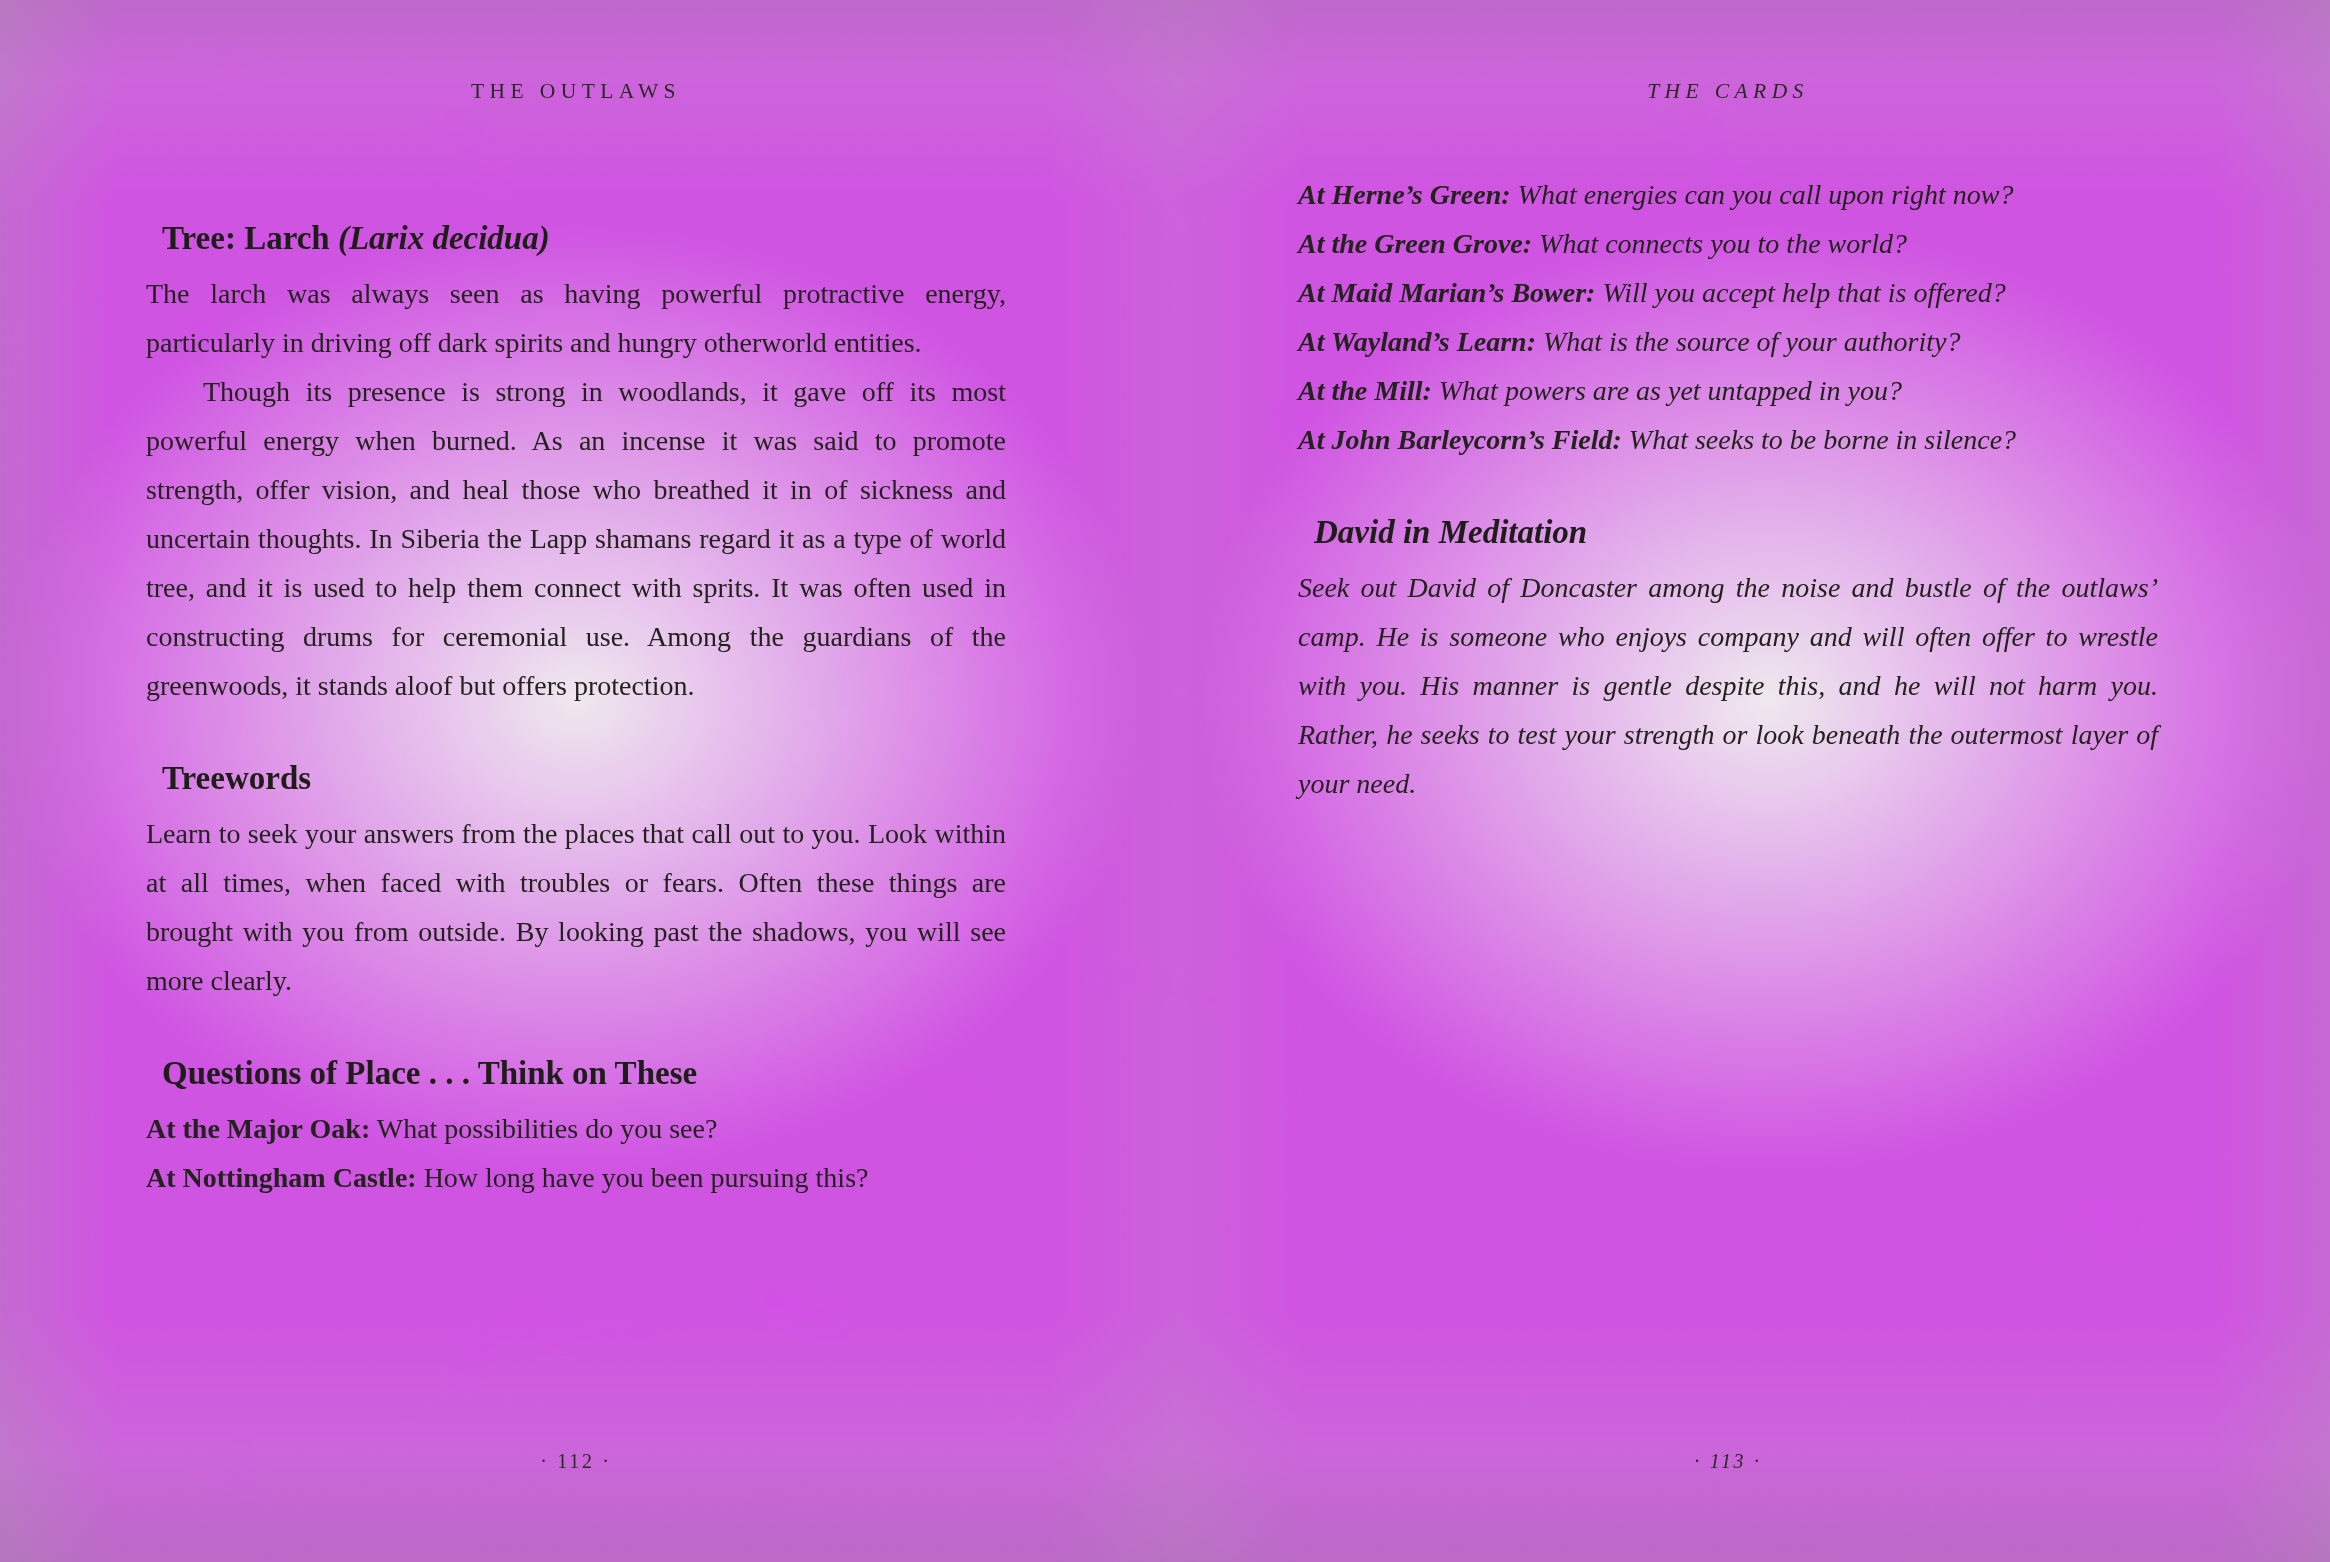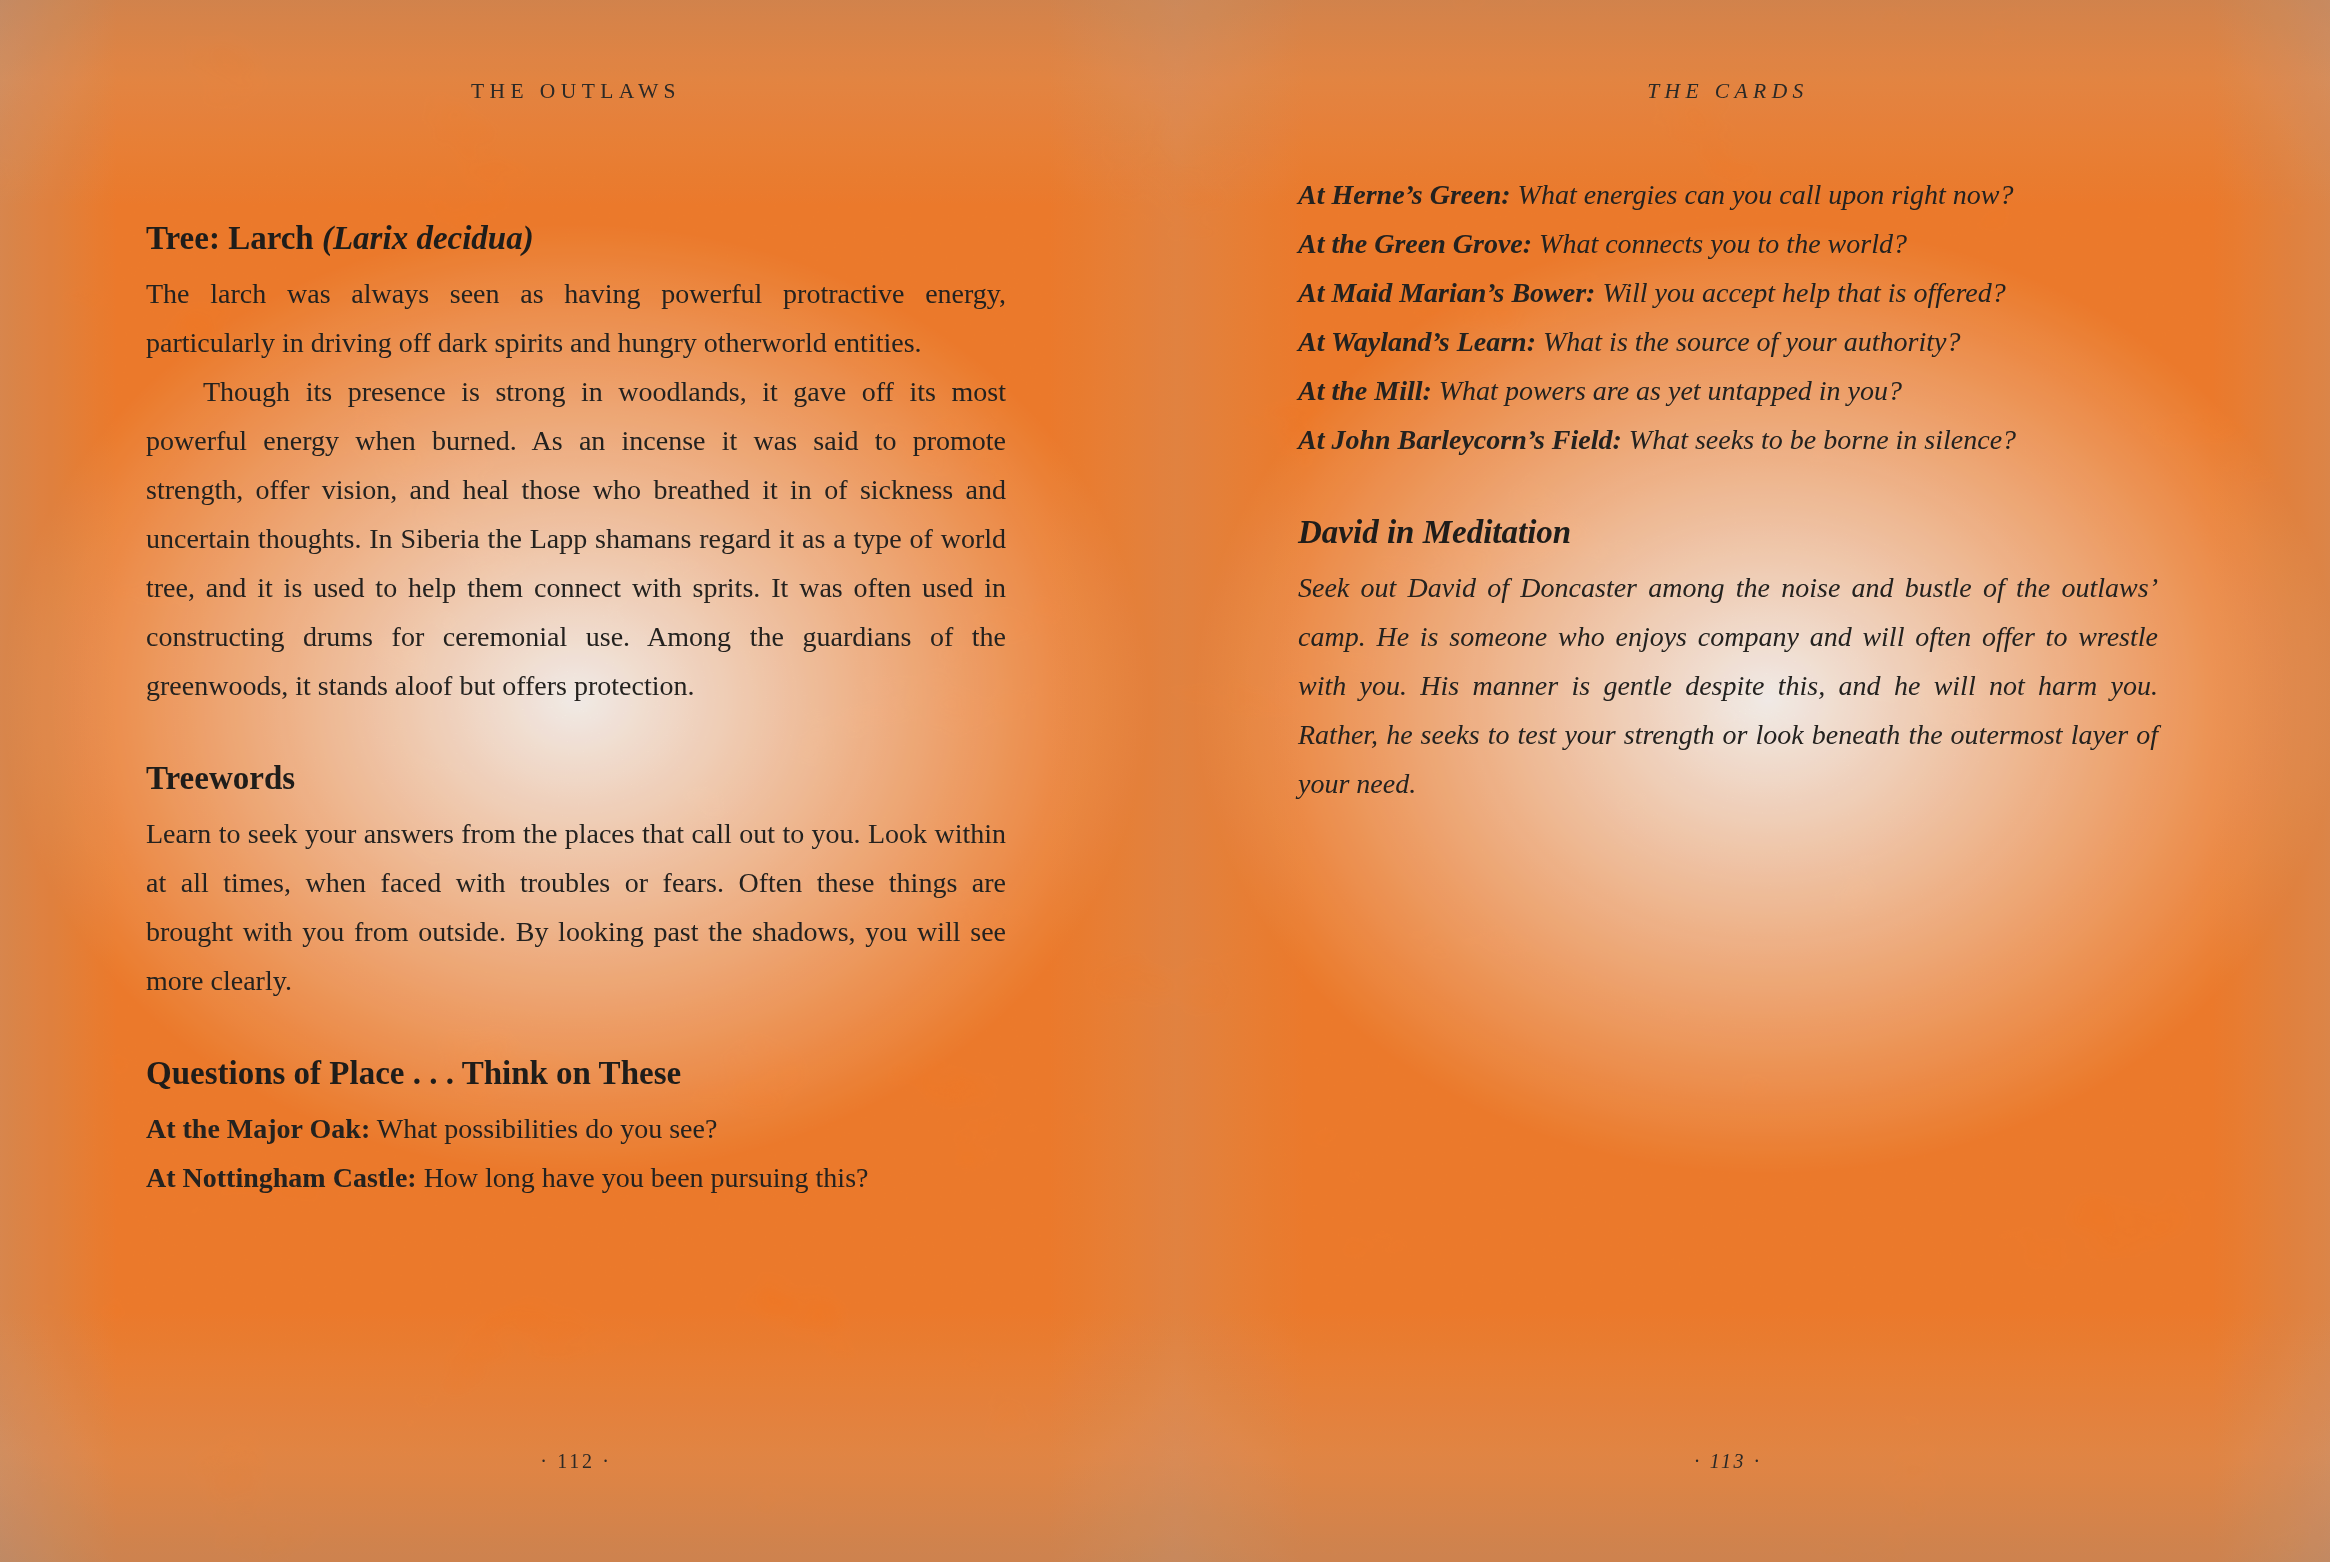--- a/index.html
+++ b/index.html
@@ -4,21 +4,21 @@
 <style>
   * { margin:0; padding:0; box-sizing:border-box; }
   html,body { width:2330px; height:1562px; }
   body{
     font-family:"Liberation Serif","DejaVu Serif",serif;
     background:#f2f2f1;
     color:#24221f;
   }
   .spread{
     position:relative; width:2330px; height:1562px; overflow:hidden;
-    background:#f97316;
+    background:#d946ef;
   }
   
   .texture{
     position:absolute; inset:0; z-index:0;
     background:
       linear-gradient(to bottom, rgba(150,150,150,.30) 0px, rgba(190,190,190,.16) 81px, rgba(255,255,255,0) 206px),
       linear-gradient(to top,    rgba(145,145,145,.34) 0px, rgba(185,185,185,.18) 108px, rgba(255,255,255,0) 251px),
       linear-gradient(to right,  rgba(165,165,165,.28) 0px, rgba(255,255,255,0) 117px),
       linear-gradient(to left,   rgba(170,170,170,.24) 0px, rgba(255,255,255,0) 117px),
       linear-gradient(to right,  rgba(255,255,255,0) 45%, rgba(178,178,178,.16) 50.5%, rgba(255,255,255,0) 56%),
@@ -34,21 +34,21 @@
     text-align:center; font-size:21.5px; letter-spacing:5.4px;
     color:#2b2926; font-weight:400;
   }
   .text-block{ position:absolute; top:170px; left:0; width:860px; }
   p.body-par{
     font-size:28px; line-height:49px; text-align:justify; color:#24221f;
   }
   p.indent{ text-indent:57px; }
   h2.section-heading{
     font-size:33px; line-height:43px; font-weight:700;
-    margin:47px 0 9px 0; color:#1f1d1a;
+    margin:47px 0 9px 16px; color:#1f1d1a;
   }
   .species{ font-style:italic; font-weight:600; }
   p.qa{ font-size:28px; line-height:49px; text-align:left; }
   p.qa .lead{ font-weight:700; }
   .folio{
     position:absolute; top:1450px; left:0; width:100%;
     text-align:center; font-size:20px; letter-spacing:2.7px; color:#2b2926;
   }
 </style>
 </head>

